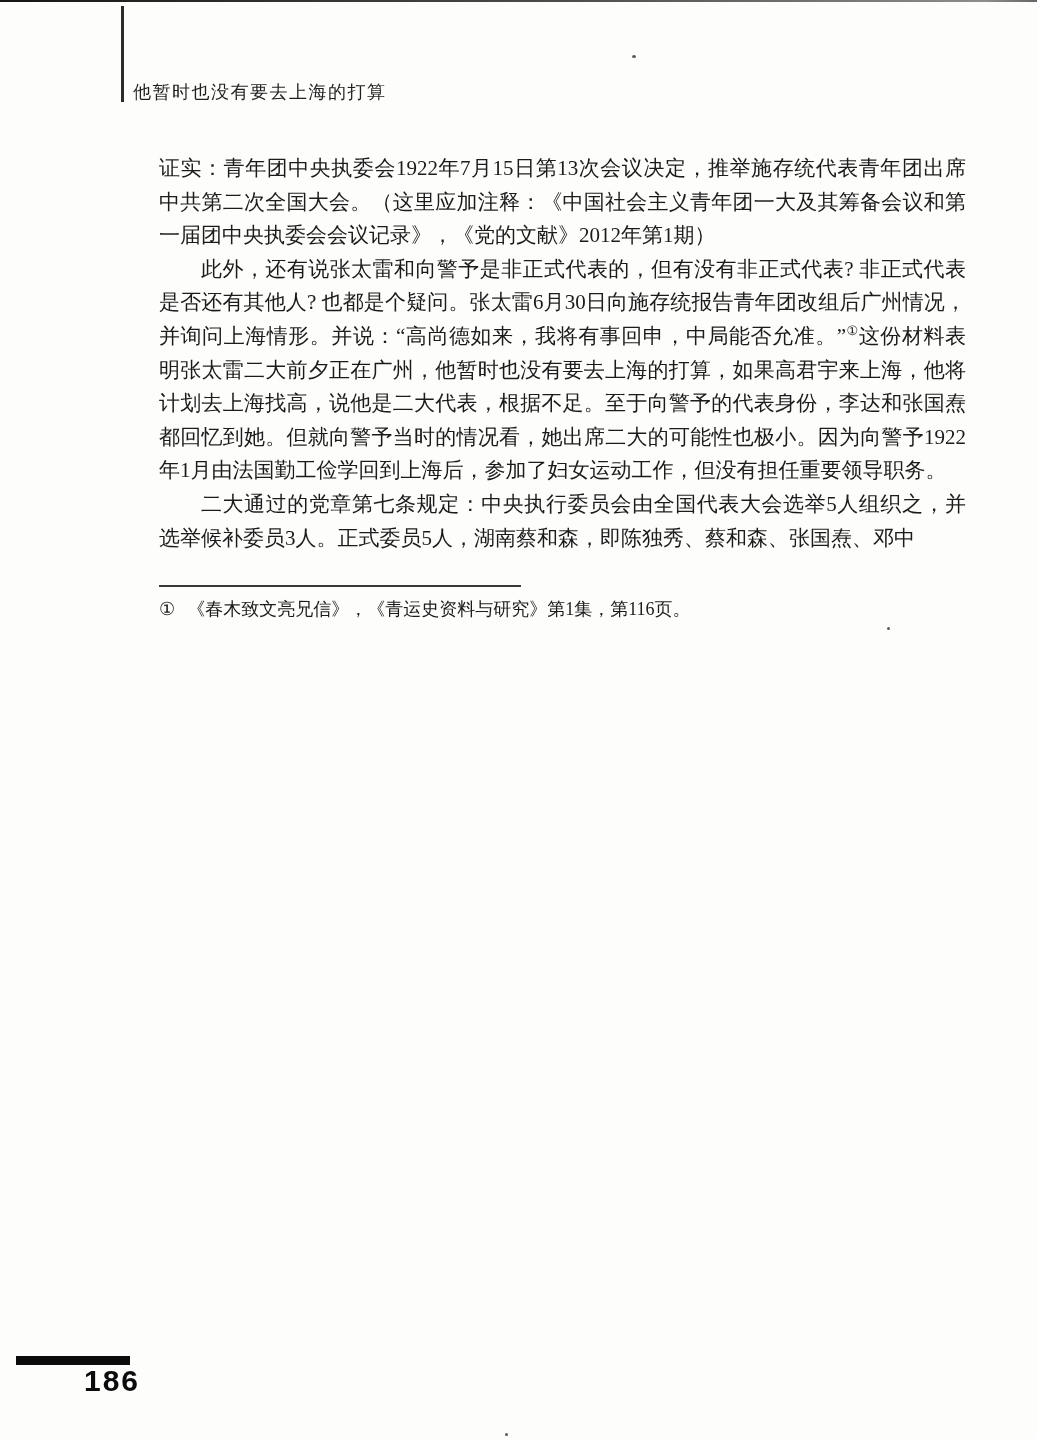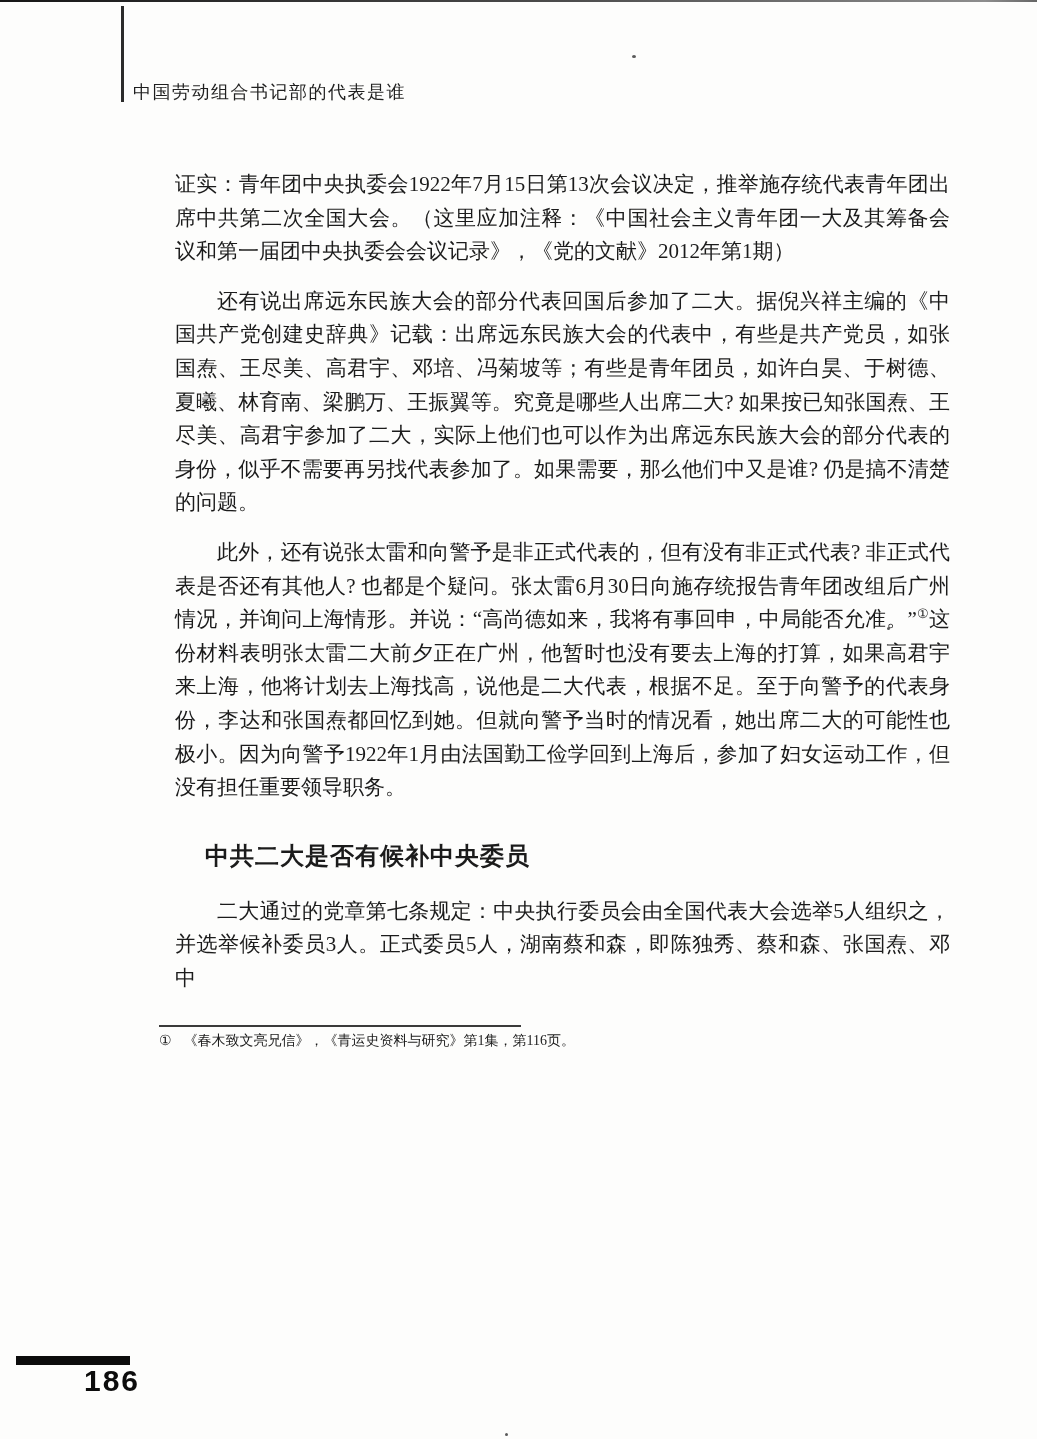--- a/index.html
+++ b/index.html
@@ -29,37 +29,38 @@
     font-size: 18px; letter-spacing: 1.5px; color: #1f1f1f;
     white-space: nowrap;
   }
   .text-column {
     position: absolute; left: 159px; top: 152px;
     width: 807px;
     font-size: 21px; line-height: 33.6px;
     text-align: justify;
     text-justify: inter-ideograph;
   }
-  .para { margin: 16px; }
+  .para { margin: 0; }
   .para.indent { text-indent: 2em; }
   sup.fn-ref { font-size: 0.62em; vertical-align: super; line-height: 0; }
   .section-heading {
     margin: 34px 0 23px 46px;
     font-family: "Liberation Sans", "DejaVu Sans", sans-serif;
     font-size: 24px; font-weight: bold; line-height: 33px;
     letter-spacing: 1px;
     text-align: left;
   }
   .footnote-rule {
     width: 362px; height: 2px;
     background: #3a3a3a;
     margin-top: 30px;
   }
   .footnote-line {
-    font-size: 14px; line-height: 27px;
+    margin-top: 9px;
+    font-size: 18px; line-height: 27px;
     text-align: left;
   }
   .footnote-marker { margin-right: 12px; }
   .bottom-bar {
     position: absolute; left: 16px; top: 1356px;
     width: 114px; height: 9px;
     background: #0c0c0c;
   }
   .page-number {
     position: absolute; left: 84px; top: 1364px;
@@ -75,31 +76,29 @@
   .speck-3 { left: 505px; top: 1433px; width: 3px; height: 3px; }
 </style>
 </head>
 <body>
 
 <div class="page">
 
   <div class="top-scan-line"></div>
 
   <div class="header-rule"></div>
-  <div class="series-header">中国劳动组合书记部的代表是谁</div>
+  <div class="series-header">他暂时也没有要去上海的打算</div>
 
   <div class="text-column">
 
     <div>
         <p class="para">证实：青年团中央执委会1922年7月15日第13次会议决定，推举施存统代表青年团出席中共第二次全国大会。（这里应加注释：《中国社会主义青年团一大及其筹备会议和第一届团中央执委会会议记录》，《党的文献》2012年第1期）</p>
-        <p class="para indent">还有说出席远东民族大会的部分代表回国后参加了二大。据倪兴祥主编的《中国共产党创建史辞典》记载：出席远东民族大会的代表中，有些是共产党员，如张国焘、王尽美、高君宇、邓培、冯菊坡等；有些是青年团员，如许白昊、于树德、夏曦、林育南、梁鹏万、王振翼等。究竟是哪些人出席二大? 如果按已知张国焘、王尽美、高君宇参加了二大，实际上他们也可以作为出席远东民族大会的部分代表的身份，似乎不需要再另找代表参加了。如果需要，那么他们中又是谁? 仍是搞不清楚的问题。</p>
         <p class="para indent">此外，还有说张太雷和向警予是非正式代表的，但有没有非正式代表? 非正式代表是否还有其他人? 也都是个疑问。张太雷6月30日向施存统报告青年团改组后广州情况，并询问上海情形。并说：“高尚德如来，我将有事回申，中局能否允准。”<sup class="fn-ref">①</sup>这份材料表明张太雷二大前夕正在广州，他暂时也没有要去上海的打算，如果高君宇来上海，他将计划去上海找高，说他是二大代表，根据不足。至于向警予的代表身份，李达和张国焘都回忆到她。但就向警予当时的情况看，她出席二大的可能性也极小。因为向警予1922年1月由法国勤工俭学回到上海后，参加了妇女运动工作，但没有担任重要领导职务。</p>
       </div>
 
-    <h2 class="section-heading">中共二大是否有候补中央委员</h2>
 
     <div>
         <p class="para indent">二大通过的党章第七条规定：中央执行委员会由全国代表大会选举5人组织之，并选举候补委员3人。正式委员5人，湖南蔡和森，即陈独秀、蔡和森、张国焘、邓中</p>
       </div>
 
     <div class="footnote-rule"></div>
     <div class="footnote-line">
       <span class="footnote-marker">①</span><span>《春木致文亮兄信》，《青运史资料与研究》第1集，第116页。</span>
     </div>
 

